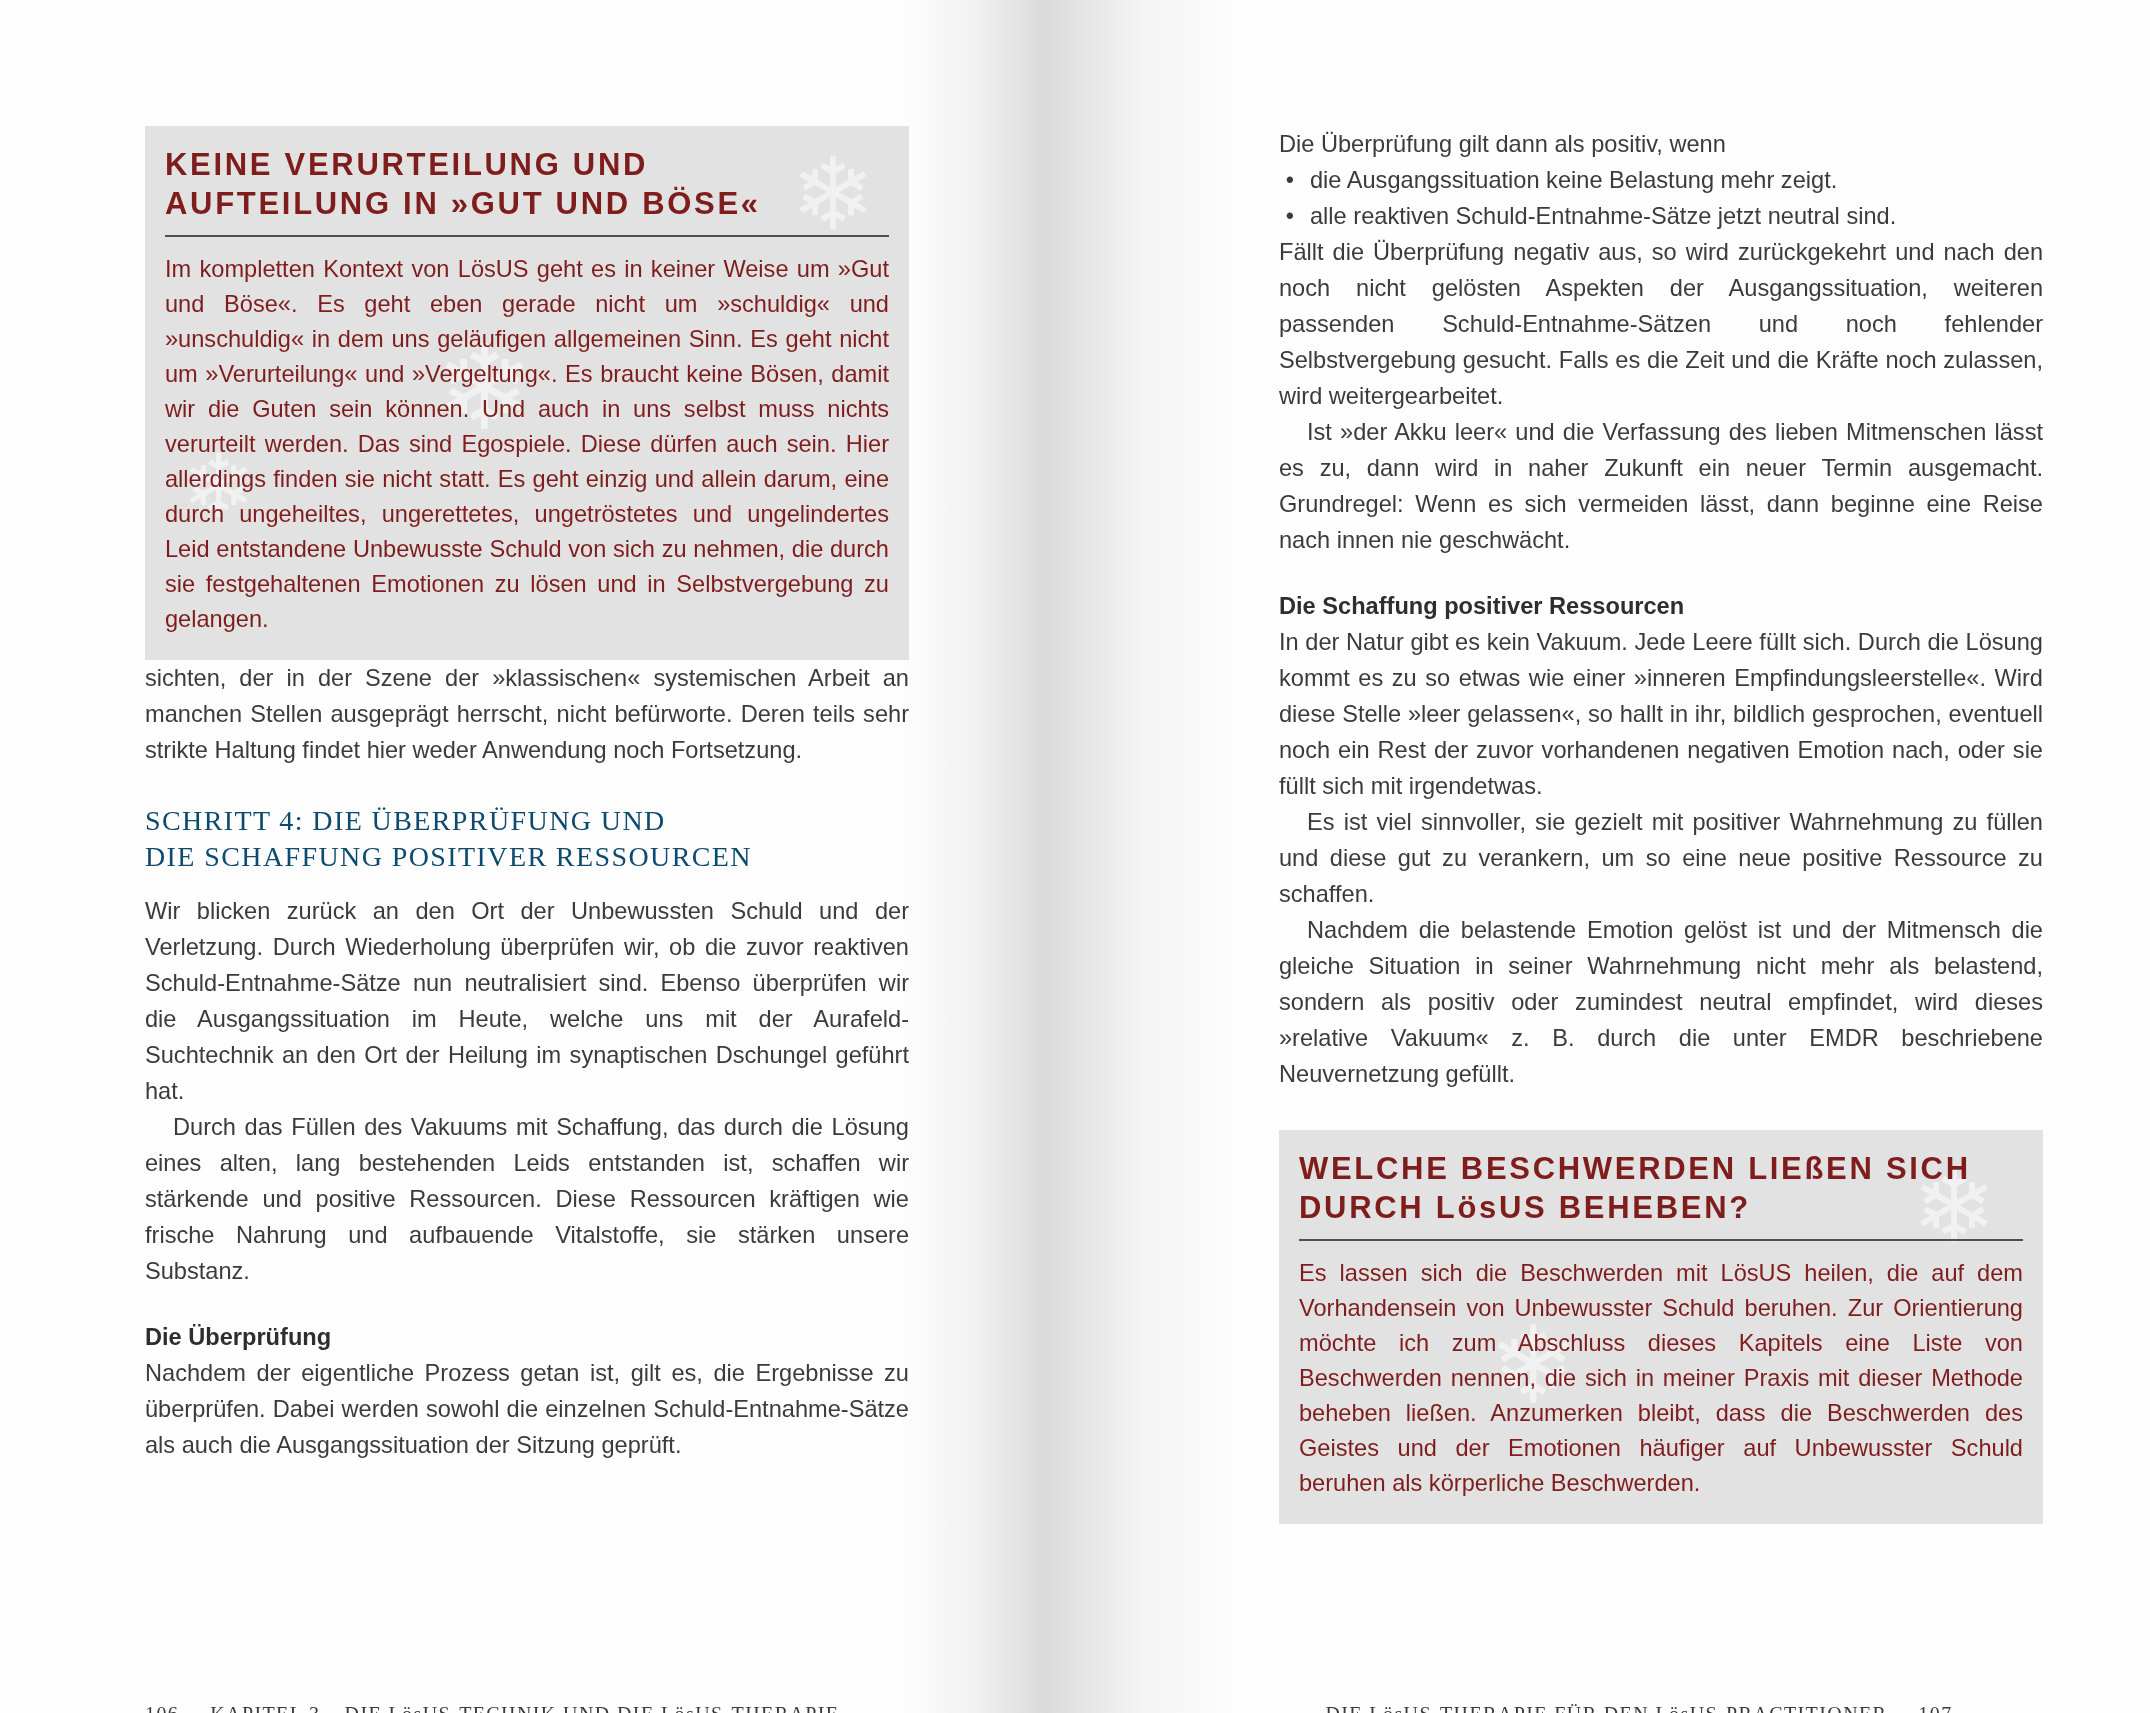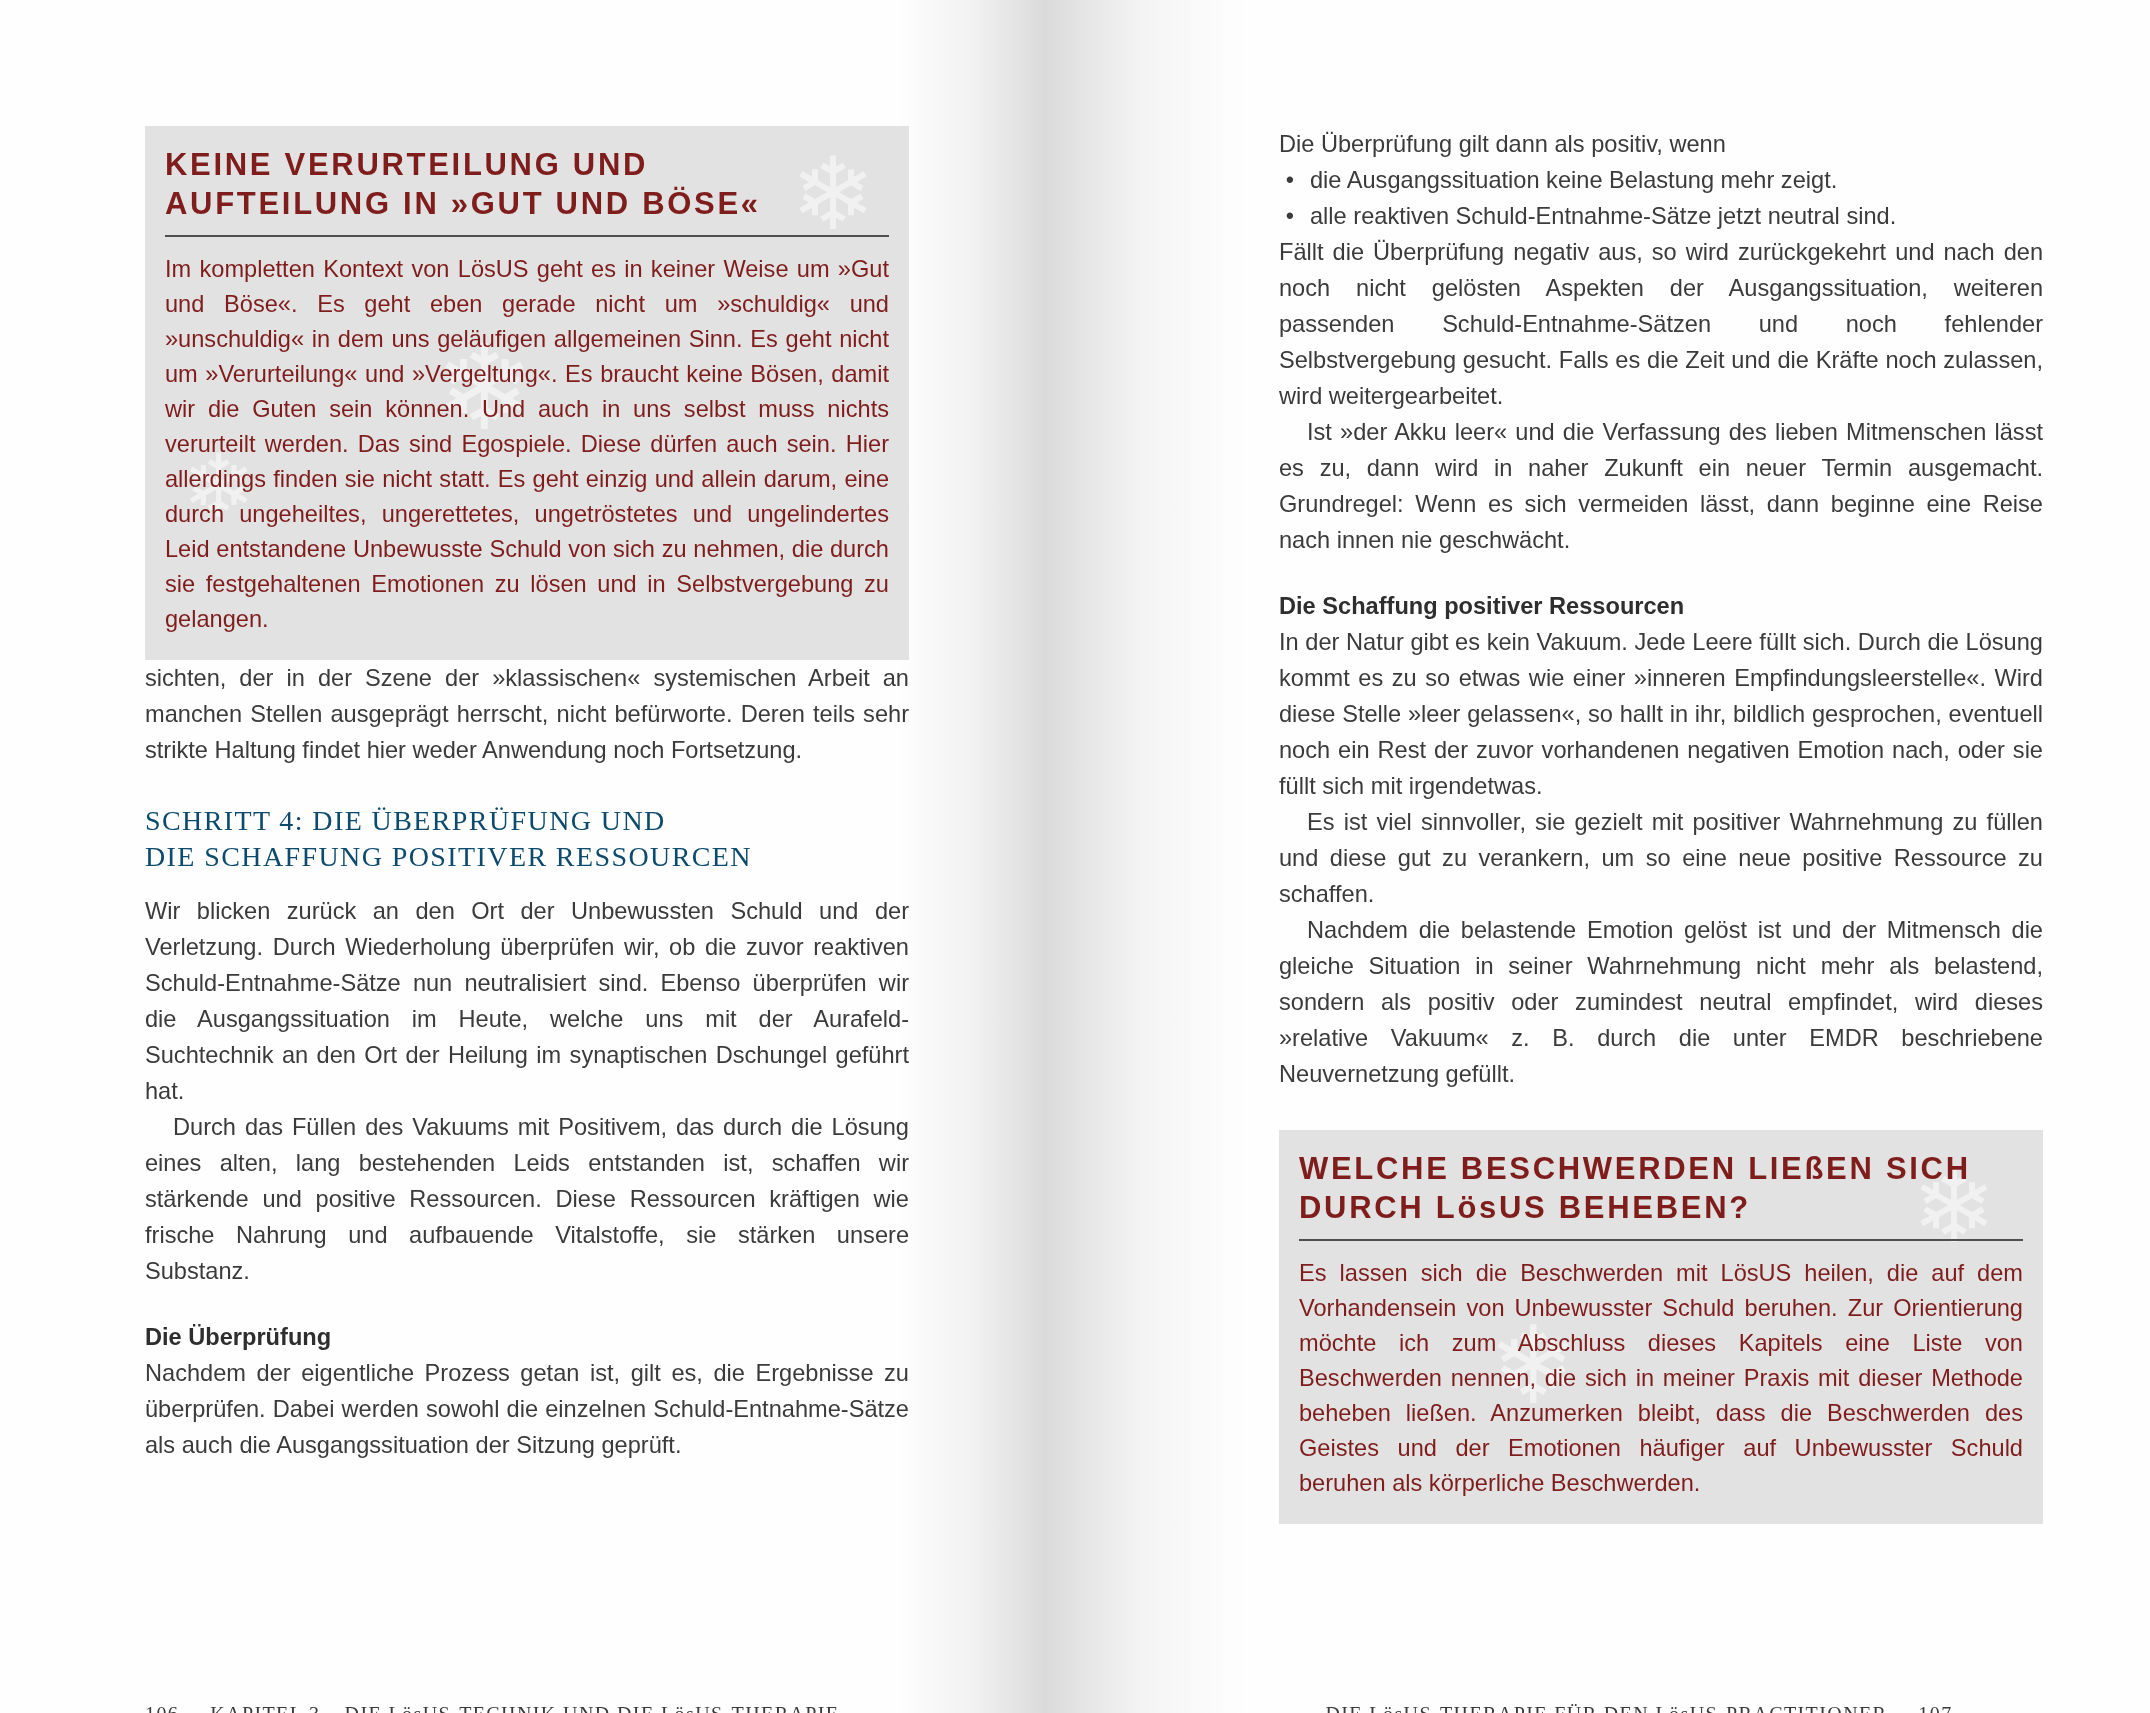--- a/index.html
+++ b/index.html
@@ -94,21 +94,21 @@
     </div>
 
     <p class="body cont">sichten, der in der Szene der »klassischen« systemischen Arbeit an manchen Stellen ausgeprägt herrscht, nicht befürworte. Deren teils sehr strikte Haltung findet hier weder Anwendung noch Fortsetzung.</p>
 
     <h3 class="section-heading">
       <span>SCHRITT 4: DIE ÜBERPRÜFUNG UND</span>
       <span>DIE SCHAFFUNG POSITIVER RESSOURCEN</span>
     </h3>
 
     <p class="body">Wir blicken zurück an den Ort der Unbewussten Schuld und der Verletzung. Durch Wiederholung überprüfen wir, ob die zuvor reaktiven Schuld-Entnahme-Sätze nun neutralisiert sind. Ebenso überprüfen wir die Ausgangssituation im Heute, welche uns mit der Aurafeld-Suchtechnik an den Ort der Heilung im synaptischen Dschungel geführt hat.</p>
-    <p class="body indent">Durch das Füllen des Vakuums mit Positivem, das durch die Lösung eines alten, lang bestehenden Leids entstanden ist, schaffen wir stärkende und positive Ressourcen. Diese Ressourcen kräftigen wie frische Nahrung und aufbauende Vitalstoffe, sie stärken unsere Substanz.</p>
+    <p class="body indent">Durch das Füllen des Vakuums mit Schaffung, das durch die Lösung eines alten, lang bestehenden Leids entstanden ist, schaffen wir stärkende und positive Ressourcen. Diese Ressourcen kräftigen wie frische Nahrung und aufbauende Vitalstoffe, sie stärken unsere Substanz.</p>
 
     <h4 class="subheading">Die Überprüfung</h4>
     <p class="body">Nachdem der eigentliche Prozess getan ist, gilt es, die Ergebnisse zu überprüfen. Dabei werden sowohl die einzelnen Schuld-Entnahme-Sätze als auch die Ausgangssituation der Sitzung geprüft.</p>
 
   </section>
 
   <section class="page right">
 
     <p class="body">Die Überprüfung gilt dann als positiv, wenn</p>
     <ul class="bullet-list">

